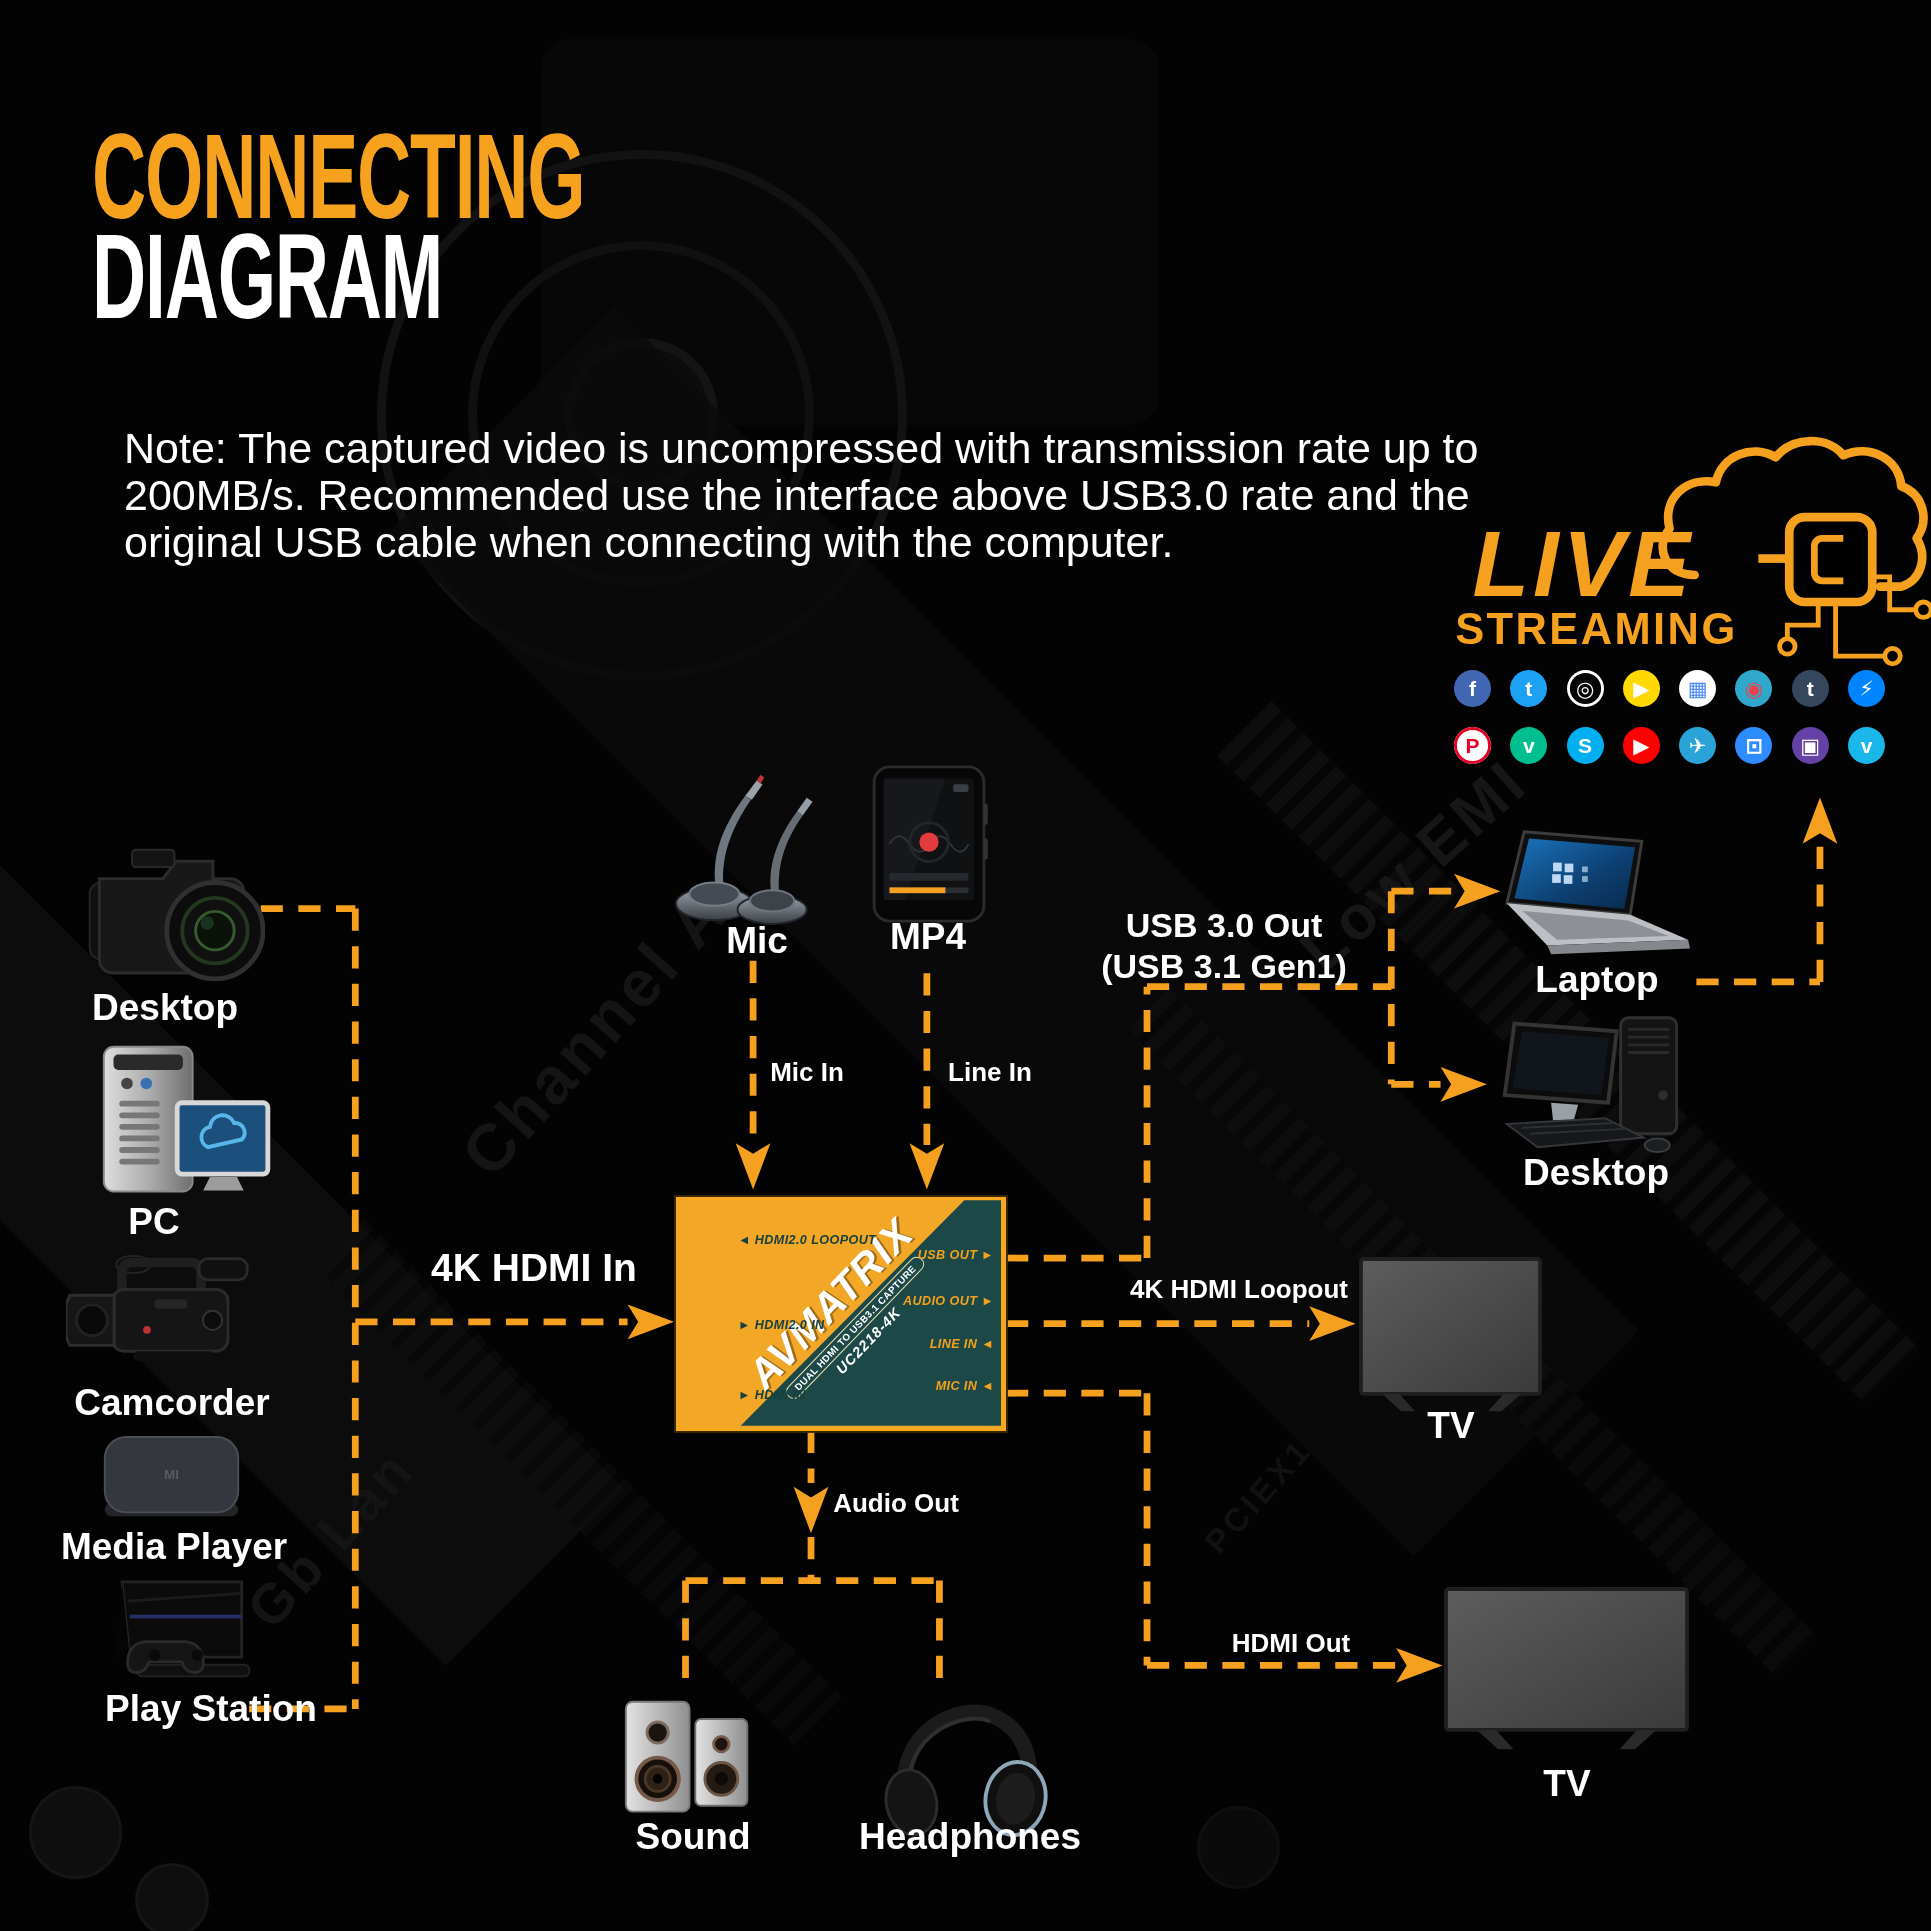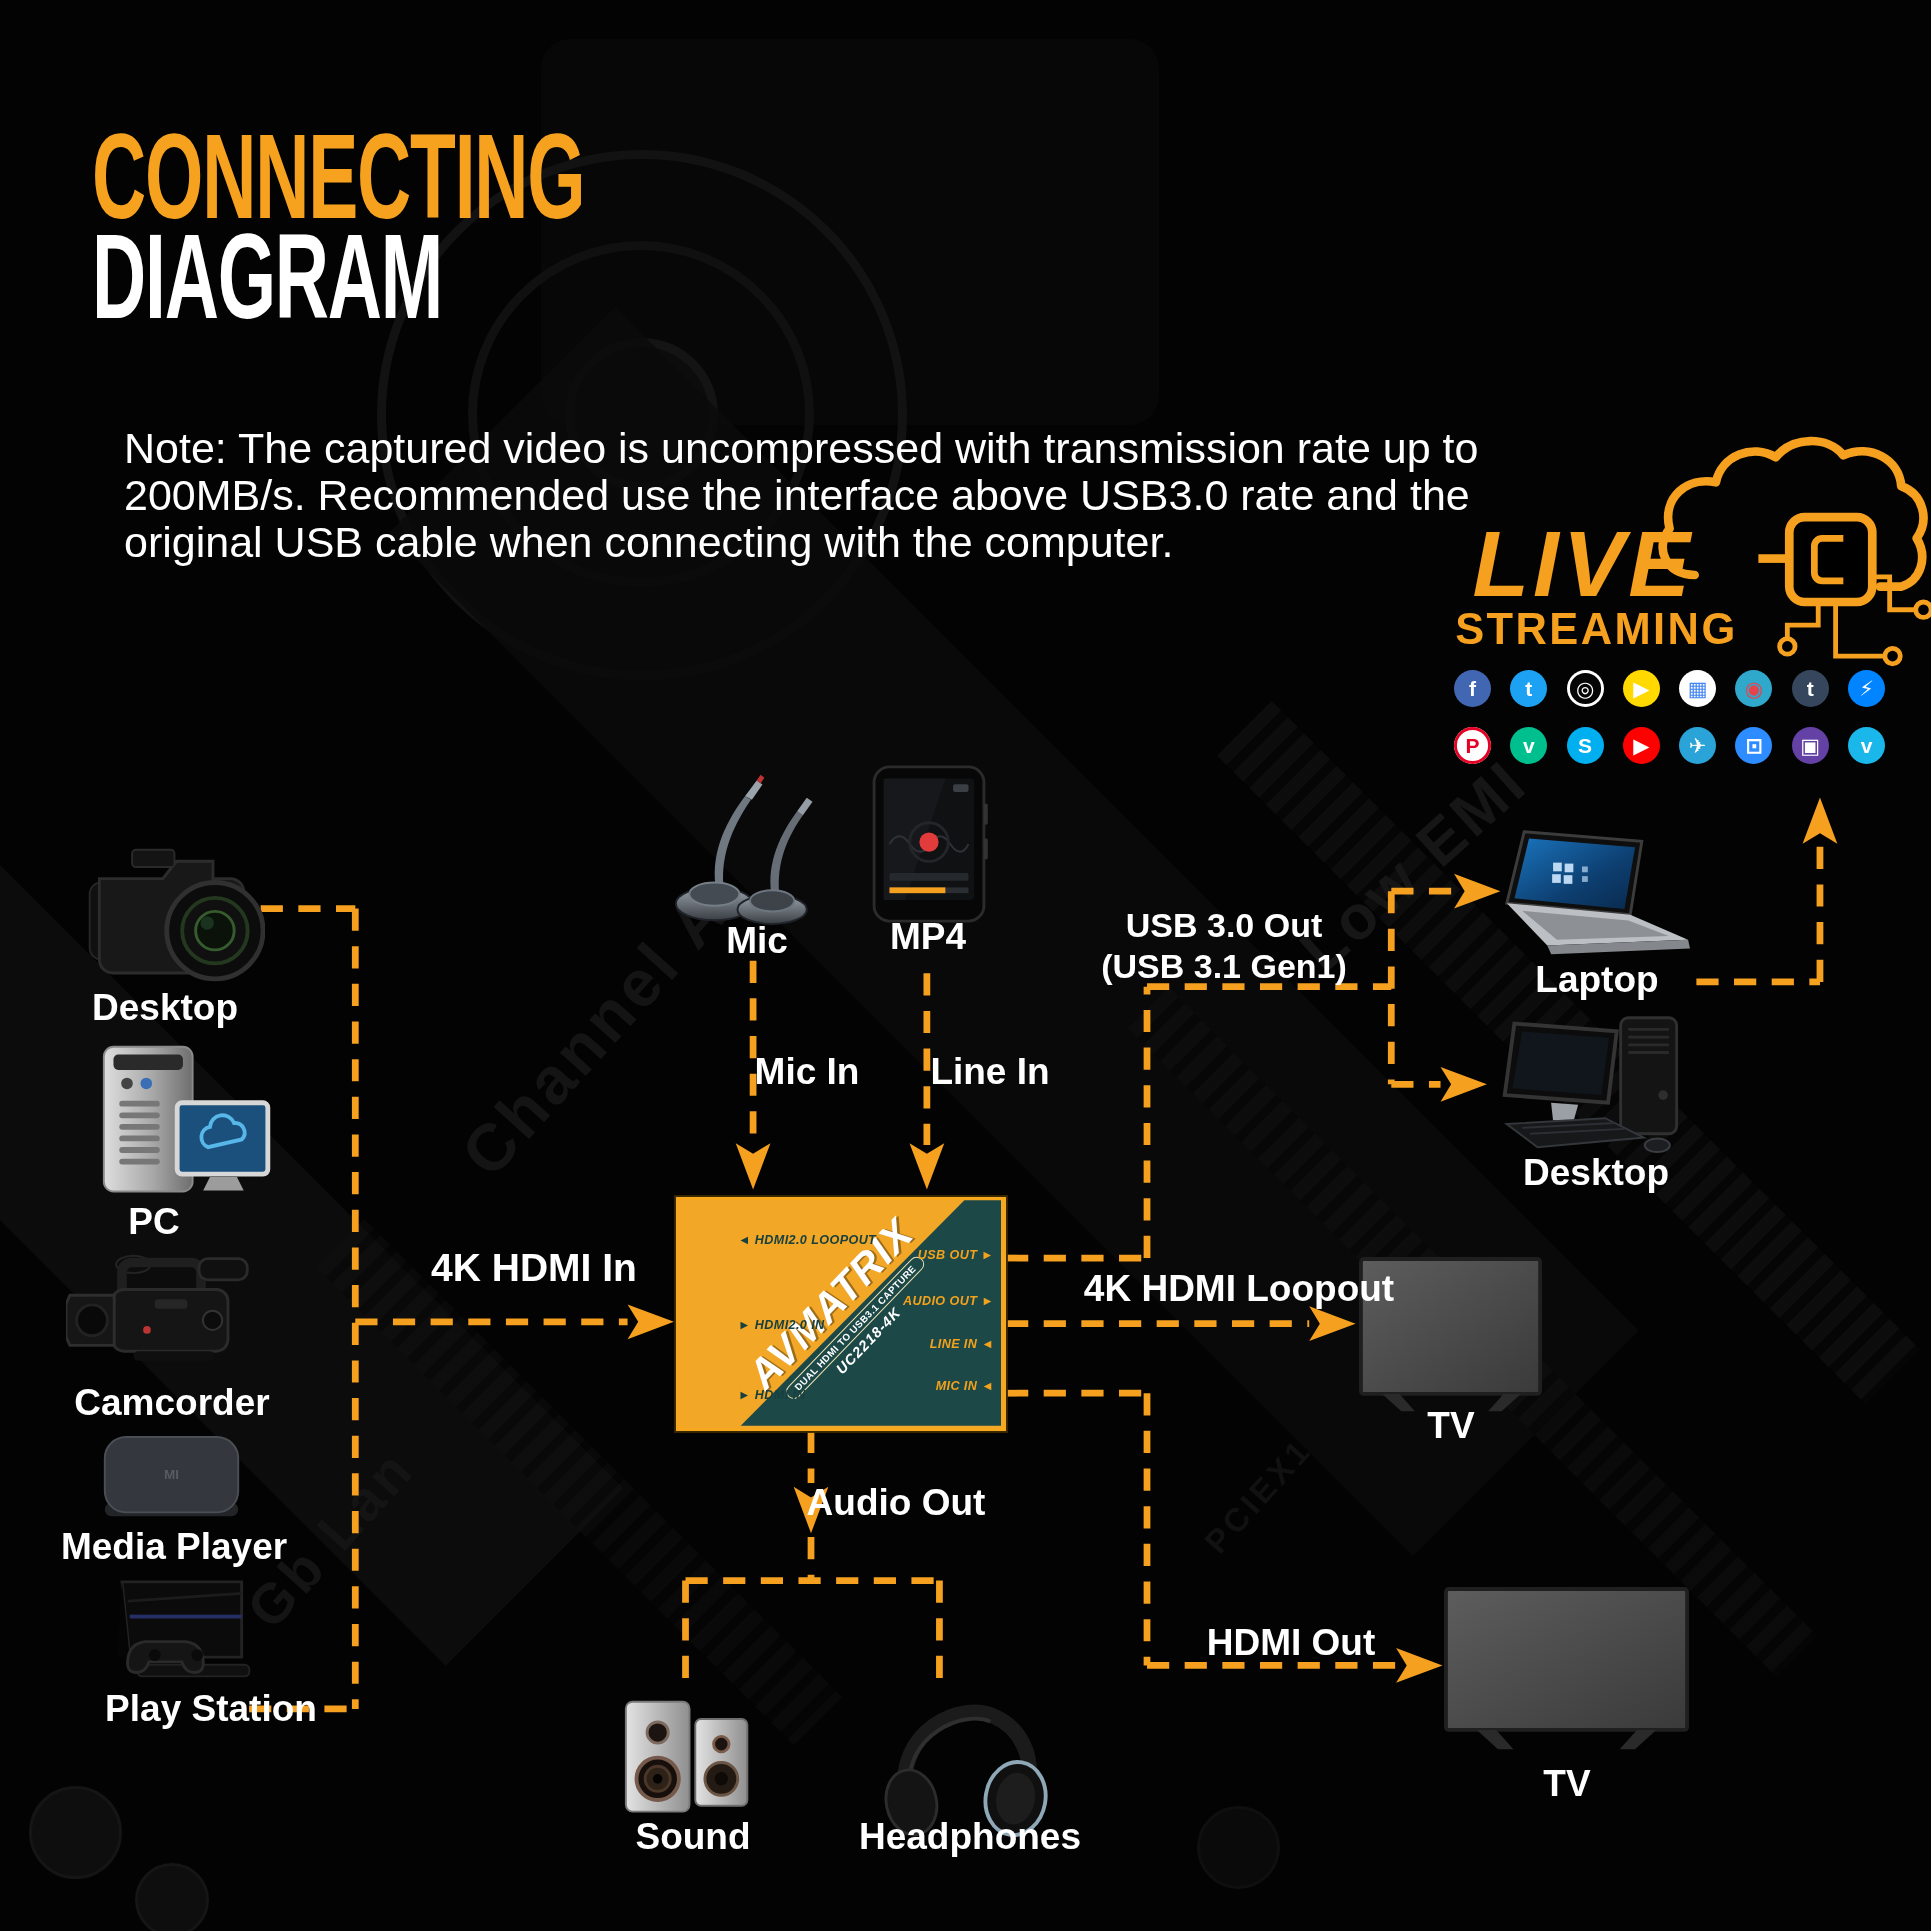--- a/index.html
+++ b/index.html
@@ -16,21 +16,21 @@
   .bg-cap{position:absolute;border-radius:50%;background:#0e0e0e;border:3.9px solid #151515;}
 
   
   .title-line{position:absolute;left:92px;font-weight:bold;white-space:nowrap;
               font-size:121px;letter-spacing:-1.9px;transform:scaleX(.62);transform-origin:left top;line-height:1;z-index:6;}
   .title-orange{top:116px;color:#F7A21E;}
   .title-white{top:216px;color:#fff;}
   .note{position:absolute;left:124px;top:425px;color:#fff;font-size:43px;line-height:47px;z-index:6;white-space:nowrap;}
 
   
-  .conn-label{position:absolute;color:#fff;font-weight:bold;font-size:37px;white-space:nowrap;
+  .conn-label{position:absolute;color:#fff;font-weight:bold;font-size:26px;white-space:nowrap;
               transform:translate(-50%,-50%);z-index:7;}
   .conn-label.two{text-align:center;font-size:34px;line-height:41px;}
   .dev-label{position:absolute;color:#fff;font-weight:bold;font-size:37px;white-space:nowrap;
              transform:translate(-50%,-50%);z-index:7;}
 
   
   .device{position:absolute;left:676px;top:1197px;width:330px;height:234px;z-index:5;
           background:#F2A727;border:3.9px solid #F7A81E;box-sizing:border-box;box-shadow:0 0 0 1.9px #3a2a00;}
   .device svg.split{position:absolute;left:0;top:0;}
   .portL,.portR{position:absolute;font-size:12.6px;font-style:italic;font-weight:bold;

